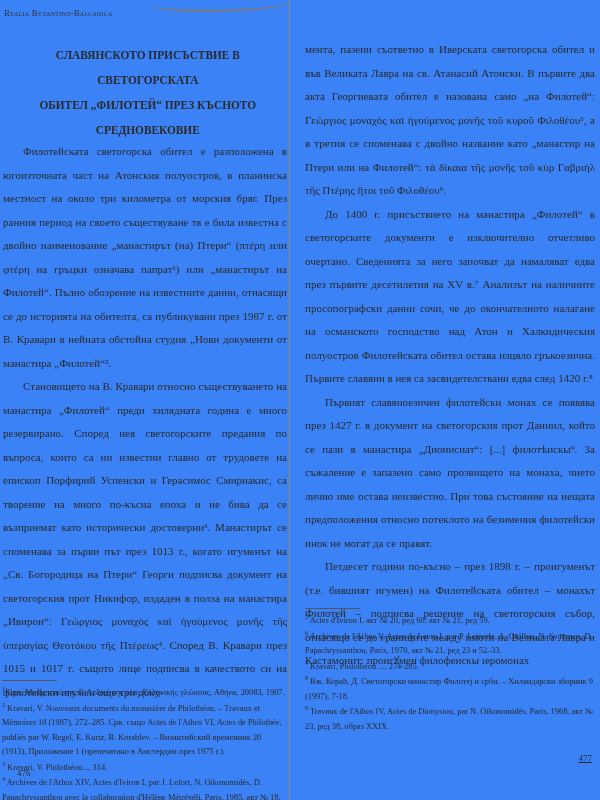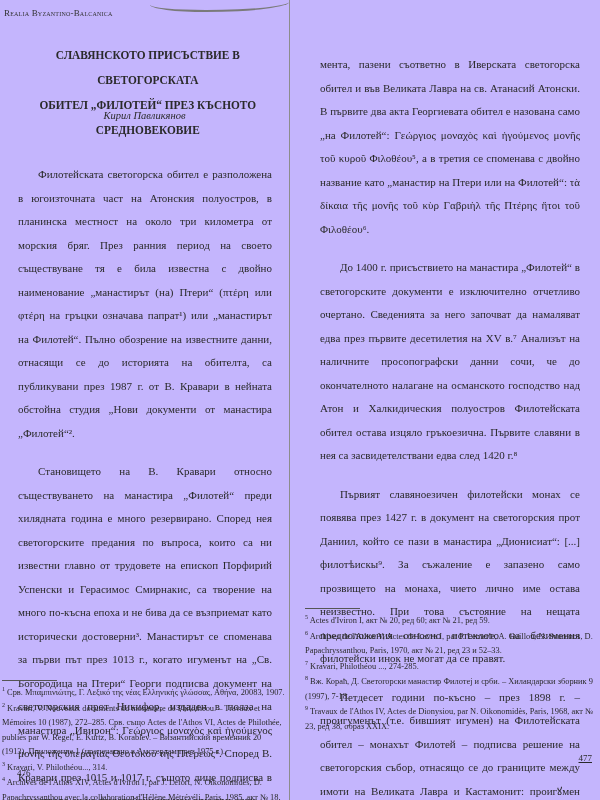--- a/index.html
+++ b/index.html
@@ -1,30 +1,30 @@
 <!DOCTYPE html>
 <html><head>
 <meta charset="utf-8">
 <style>
   html, body { margin:0; padding:0; }
   body { width:600px; height:800px; background:#fafafa; overflow:hidden; position:relative;
          font-family:"Liberation Serif","DejaVu Serif",serif; color:#2a2a2a; }
   .spread { position:absolute; left:0; top:0; width:600px; height:800px; }
-  .page { position:absolute; top:0; height:800px; background:#c4b5fd; }
+  .page { position:absolute; top:0; height:800px; background:#3b82f6; }
   .page.left { left:0; width:289px; }
   .page.right { left:290px; width:310px; }
   .gutter { position:absolute; left:289px; top:0; width:2px; height:800px; background:#8c8c8c; }
   .topcurve { position:absolute; left:150px; top:-6px; width:140px; height:16px; border-bottom:2px solid #7a7a7a; border-radius:0 0 60% 40%; }
   .running-head { position:absolute; left:4px; top:8px; font-size:9px; font-variant:small-caps; letter-spacing:0.2px; color:#333; }
   .title { position:absolute; left:8px; top:42px; width:280px; text-align:center; font-weight:bold; font-size:13.2px; line-height:25px; transform:scaleX(0.86); transform-origin:left top; width:325px; }
   .author { position:absolute; left:0; top:110px; width:289px; text-align:center; font-style:italic; font-size:10.5px; }
   .body { position:absolute; font-size:11px; line-height:23.5px; text-align:justify; }
-  .left .body { left:3px; top:148px; width:284px; }
+  .left .body { left:3px; top:140px; width:284px; }
   .right .body { left:15px; top:38px; width:290px; }
-  .body p { margin:15px; text-indent:20px; }
+  .body p { margin:0; text-indent:20px; }
   .body p.cont { text-indent:0; }
   .fn-rule { position:absolute; width:55px; height:1px; background:#555; }
   .left .fn-rule { left:2px; top:680px; }
   .right .fn-rule { left:15px; top:608px; }
   .footnotes { position:absolute; font-size:8.4px; line-height:14.5px; }
   .left .footnotes { left:2px; top:686px; width:284px; }
   .right .footnotes { left:15px; top:614px; width:290px; }
   .footnotes div { margin:0 0 1px 0; }
   sup { font-size:6px; vertical-align:super; line-height:0; }
   .folio { position:absolute; font-size:9px; top:768px; }
@@ -36,21 +36,20 @@
 
 <div class="spread">
 
   <div class="page left">
     <div class="topcurve"></div>
     <div class="running-head">Realia Byzantino-Balcanica</div>
     <div class="title">
       <div>СЛАВЯНСКОТО ПРИСЪСТВИЕ В СВЕТОГОРСКАТА</div>
       <div>ОБИТЕЛ „ФИЛОТЕЙ“ ПРЕЗ КЪСНОТО СРЕДНОВЕКОВИЕ</div>
     </div>
-    <div class="author">Кирил Павликянов</div>
 
     <div class="body">
       <p>Филотейската светогорска обител е разположена в югоизточната част на Атонския полуостров, в планинска местност на около три километра от морския бряг. През ранния период на своето съществуване тя е била известна с двойно наименование „манастирът (на) Птери“ (πτέρη или φτέρη на гръцки означава папрат¹) или „манастирът на Филотей“. Пълно обозрение на известните данни, отнасящи се до историята на обителта, са публикувани през 1987 г. от В. Кравари в нейната обстойна студия „Нови документи от манастира „Филотей“².</p>
       <p>Становището на В. Кравари относно съществуването на манастира „Филотей“ преди хилядната година е много резервирано. Според нея светогорските предания по въпроса, които са ни известни главно от трудовете на епископ Порфирий Успенски и Герасимос Смирнакис, са творение на много по-късна епоха и не бива да се възприемат като исторически достоверни³. Манастирът се споменава за първи път през 1013 г., когато игуменът на „Св. Богородица на Птери“ Георги подписва документ на светогорския прот Никифор, издаден в полза на манастира „Ивирон“: Γεώργιος μοναχὸς καὶ ἡγούμενος μονῆς τῆς ὑπεραγίας Θεοτόκου τῆς Πτέρεως⁴. Според В. Кравари през 1015 и 1017 г. същото лице подписва в качеството си на филотейски игумен още три доку-</p>
     </div>
 
     <div class="fn-rule"></div>
     <div class="footnotes">
       <div><sup>1</sup> <span>Срв. Μπαμπινιώτης, Γ. Λεξικό της νέας Ελληνικής γλώσσας, Αθήνα, 20083, 1907.</span></div>
       <div><sup>2</sup> <span>Kravari, V. Nouveaux documents du monastère de Philothéou. – Travaux et Mémoires 10 (1987), 272–285. Срв. също Actes de l'Athos VI, Actes de Philothée, publiés par W. Regel, E. Kurtz, B. Korablev. – Византийский временник 20 (1913), Приложение 1 (препечатано в Амстердам през 1975 г.).</span></div>

